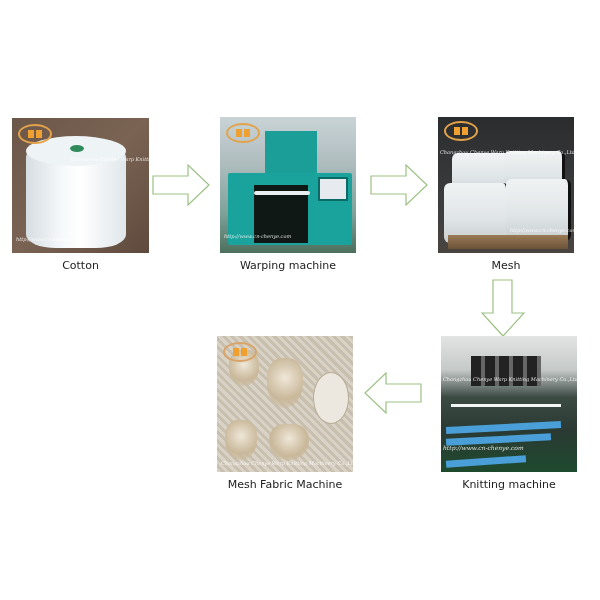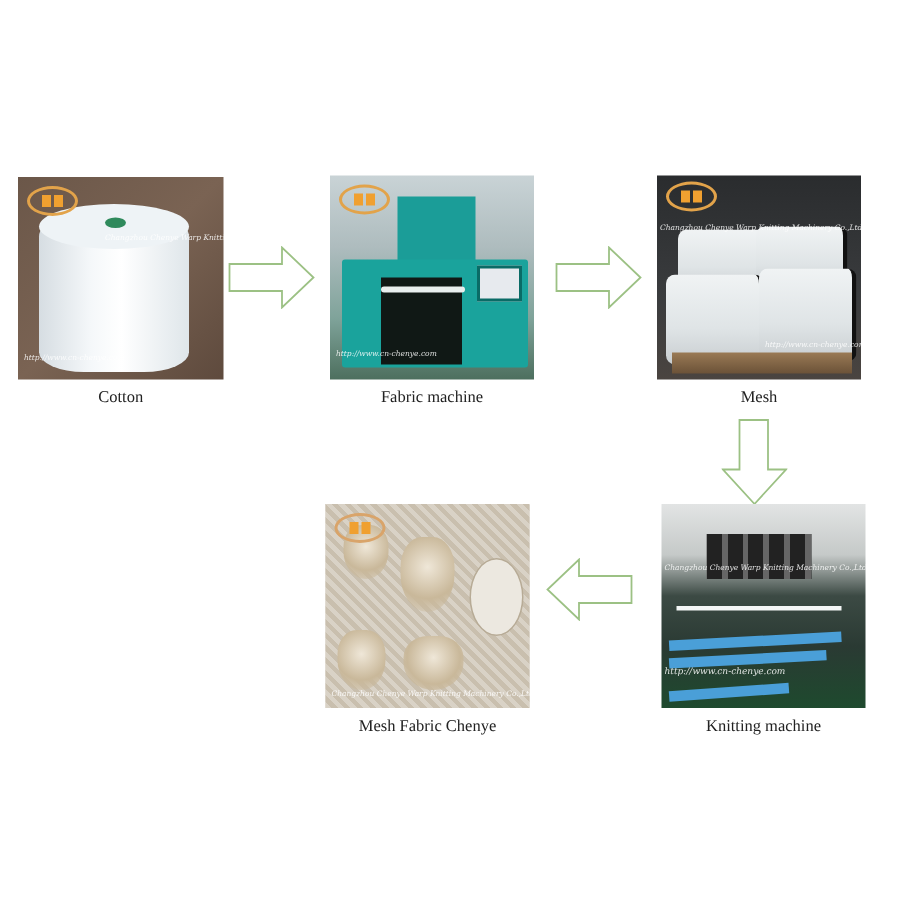--- a/index.html
+++ b/index.html
@@ -1,19 +1,19 @@
 <!DOCTYPE html>
 <html><head>
 <meta charset="utf-8">
 <style>
   html, body { margin: 0; padding: 0; background: #ffffff; }
   body { width: 600px; height: 600px; position: relative; overflow: hidden; font-family: "DejaVu Sans", "Liberation Sans", sans-serif; }
   .node { position: absolute; }
   .photo { position: absolute; overflow: hidden; box-sizing: border-box; }
-  .caption { position: absolute; text-align: center; font-size: 11px; color: #222; white-space: nowrap; font-family: Liberation Serif, serif; }
+  .caption { position: absolute; text-align: center; font-size: 11px; color: #222; white-space: nowrap; }
   .logo { position: absolute; border: 2px solid #e2a34a; border-radius: 50%; width: 30px; height: 16px; top: 6px; left: 6px; display:flex; align-items:center; justify-content:center; }
   .logo span { display:inline-block; width:6px; height:8px; background:#f0a030; margin:0 1px; }
   .watermark { position: absolute; font-size: 5px; color: rgba(255,255,255,0.85); font-style: italic; font-family: "DejaVu Serif", serif; white-space: nowrap; }
   .arrow { position: absolute; }
   .arrow svg { display: block; }
 
   
   #cotton-photo { left: 12px; top: 118px; width: 137px; height: 135px;
     background: linear-gradient(135deg, #6b5749 0%, #7a6353 50%, #5e4a3d 100%); }
   #cotton-photo .cone { position:absolute; left:14px; top:20px; width:100px; height:110px; border-radius: 48% 48% 30% 30% / 18% 18% 12% 12%;
@@ -81,21 +81,21 @@
     <div class="body"></div>
     <div class="front"></div>
     <div class="bar"></div>
     <div class="panel"></div>
     <div class="logo">
         <span></span>
         <span></span>
       </div>
     <div class="watermark" style="left:4px;top:116px;">http://www.cn-chenye.com</div>
   </div>
-  <div class="caption" style="left:220px;top:259px;width:136px;">Fabric machine</div>
+  <div class="caption" style="left:220px;top:259px;width:136px;">Warping machine</div>
 </div>
 
 <div class="arrow" style="left:370px;top:164px;">
   <svg width="58" height="42" viewBox="0 0 58 42">
       <polygon points="1,12 36,12 36,1 57,21 36,41 36,30 1,30" fill="#ffffff" stroke="#9cc184" stroke-width="1.2"></polygon>
     </svg>
 </div>
 
 <div class="node">
   <div class="photo" id="beam-photo">
@@ -145,14 +145,14 @@
     <div class="tuft" style="left:50px;top:22px;width:36px;height:50px;"></div>
     <div class="tuft" style="left:8px;top:84px;width:32px;height:40px;"></div>
     <div class="tuft" style="left:52px;top:88px;width:40px;height:36px;"></div>
     <div class="oval"></div>
     <div class="logo" style="border-color:#d9a46a;">
         <span></span>
         <span></span>
       </div>
     <div class="watermark" style="left:4px;top:124px;">Changzhou Chenye Warp Knitting Machinery Co.,Ltd</div>
   </div>
-  <div class="caption" style="left:217px;top:478px;width:136px;">Mesh Fabric Chenye</div>
+  <div class="caption" style="left:217px;top:478px;width:136px;">Mesh Fabric Machine</div>
 </div>
 
 </body></html>

